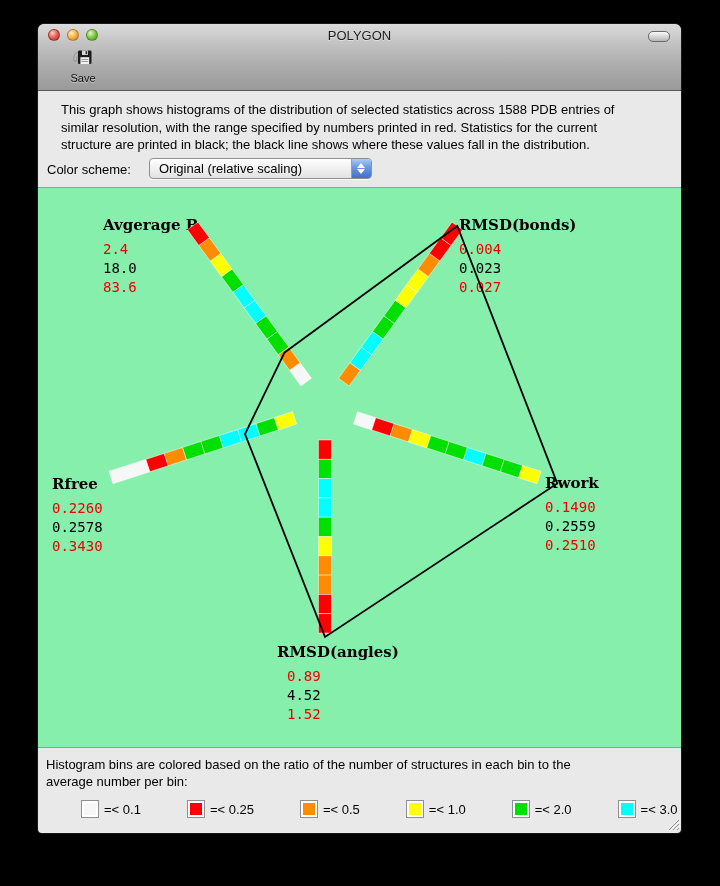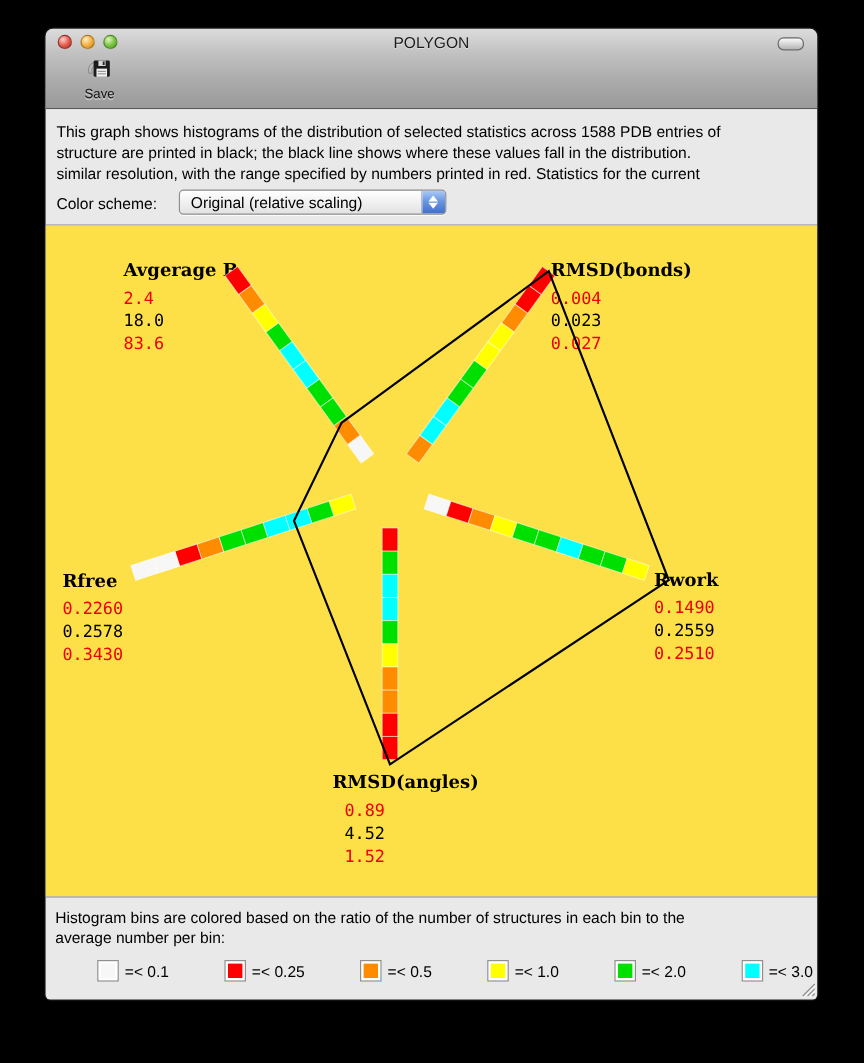--- a/index.html
+++ b/index.html
@@ -21,39 +21,39 @@
   .light-green{left:48px;background:radial-gradient(circle at 35% 30%,#e2f6c0,#74c23c 55%,#4f9729);
              border:1px solid rgba(50,100,20,.55);}
   .lozenge{position:absolute;right:11px;top:7px;width:20px;height:9px;border-radius:5px;
            background:linear-gradient(#fbfbfb,#b5b5b5);border:1px solid #6b6b6b;}
   .toolbar{height:43px;position:relative;padding-left:32px;}
   .save-btn{position:absolute;left:26px;top:2px;width:38px;text-align:center;cursor:default;}
   .save-btn .ic{display:inline-block;width:22px;height:20px;}
   .save-label{font-size:11px;color:#111;margin-top:0;text-shadow:0 1px 0 rgba(255,255,255,.4);}
   
   .info{height:97px;border-bottom:1px solid #9a9a9a;box-sizing:border-box;position:relative;
-        padding:10px 10px 0 9px;}
+        padding:10px 10px 0 23px;}
   .desc-line{font-size:13px;line-height:17.5px;color:#000;}
   .cs-row{position:absolute;left:0;top:62px;width:100%;height:24px;}
   .cs-label{position:absolute;left:9px;top:9px;font-size:13px;color:#000;}
   .dropdown{position:absolute;left:111px;top:5px;width:223px;height:21px;box-sizing:border-box;
             border:1px solid #8f8f8f;border-radius:4px;display:flex;
             background:linear-gradient(#ffffff,#e2e2e2);box-shadow:0 1px 0 rgba(255,255,255,.8);}
   .dd-text{flex:1;font-size:13px;line-height:19px;padding-left:9px;color:#000;white-space:nowrap;
            overflow:hidden;}
   .dd-cap{width:19px;border-left:1px solid #8ca0c0;border-radius:0 3px 3px 0;position:relative;
           background:linear-gradient(#aac9f6,#6b97e2 45%,#3f6fc9);}
   .dd-up{position:absolute;left:5px;top:4px;width:0;height:0;
          border-left:4px solid transparent;border-right:4px solid transparent;
          border-bottom:5px solid #fff;}
   .dd-down{position:absolute;left:5px;bottom:4px;width:0;height:0;
          border-left:4px solid transparent;border-right:4px solid transparent;
          border-top:5px solid #fff;}
   
-  .plot{position:relative;height:559px;background:#fde047;}
+  .plot{position:relative;height:559px;background:#86efac;}
   #plot-labels{position:absolute;inset:0;z-index:1;}
   #plot-svg{position:absolute;inset:0;z-index:2;pointer-events:none;}
   .axis-group{position:absolute;}
   .axis-title{font-family:"DejaVu Serif","Liberation Serif",serif;font-weight:bold;
               font-size:15px;color:#000;margin-bottom:6px;white-space:nowrap;}
   .axis-val{font-family:"DejaVu Sans Mono","Liberation Mono",monospace;font-weight:normal;
             font-size:14px;line-height:19px;white-space:nowrap;}
   .red{color:#ee0000;} .blk{color:#000;}
   
   .footer{position:relative;height:85px;border-top:1px solid #9a9a9a;box-sizing:border-box;
@@ -94,22 +94,22 @@
           </svg>
         </span>
         <div class="save-label">Save</div>
       </div>
     </div>
   </div>
 
   <div class="info">
     <div id="description">
         <div class="desc-line">This graph shows histograms of the distribution of selected statistics across 1588 PDB entries of</div>
+        <div class="desc-line">similar resolution, with the range specified by numbers printed in red.  Statistics for the current</div>
         <div class="desc-line">structure are printed in black; the black line shows where these values fall in the distribution.</div>
-        <div class="desc-line">similar resolution, with the range specified by numbers printed in red.  Statistics for the current</div>
       </div>
     <div class="cs-row">
       <span class="cs-label">Color scheme:</span>
       <div class="dropdown">
         <span class="dd-text">Original (relative scaling)</span>
         <span class="dd-cap">
           <span class="dd-up"></span>
           <span class="dd-down"></span>
         </span>
       </div>

